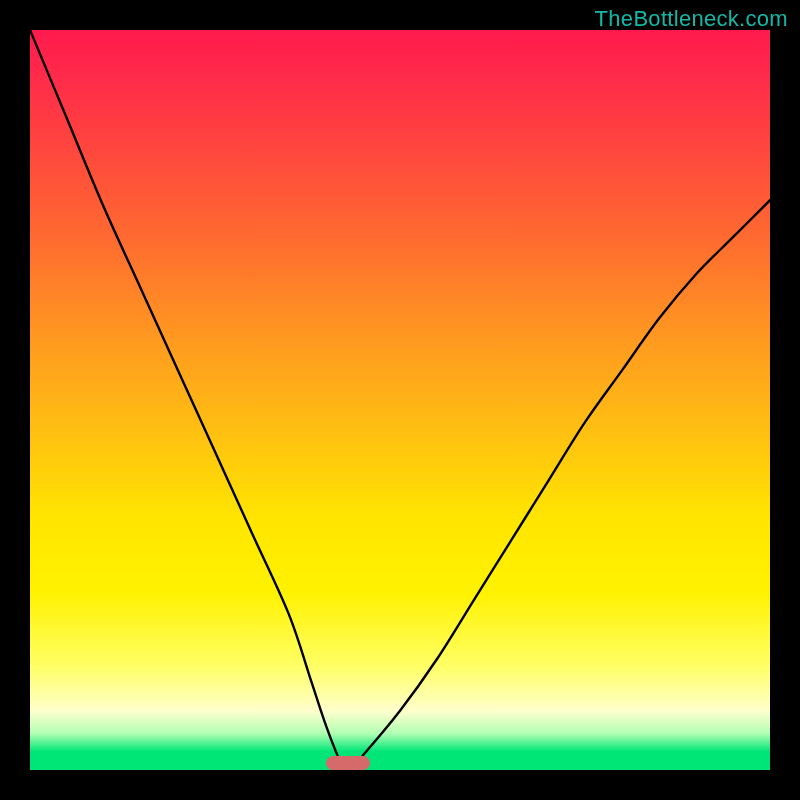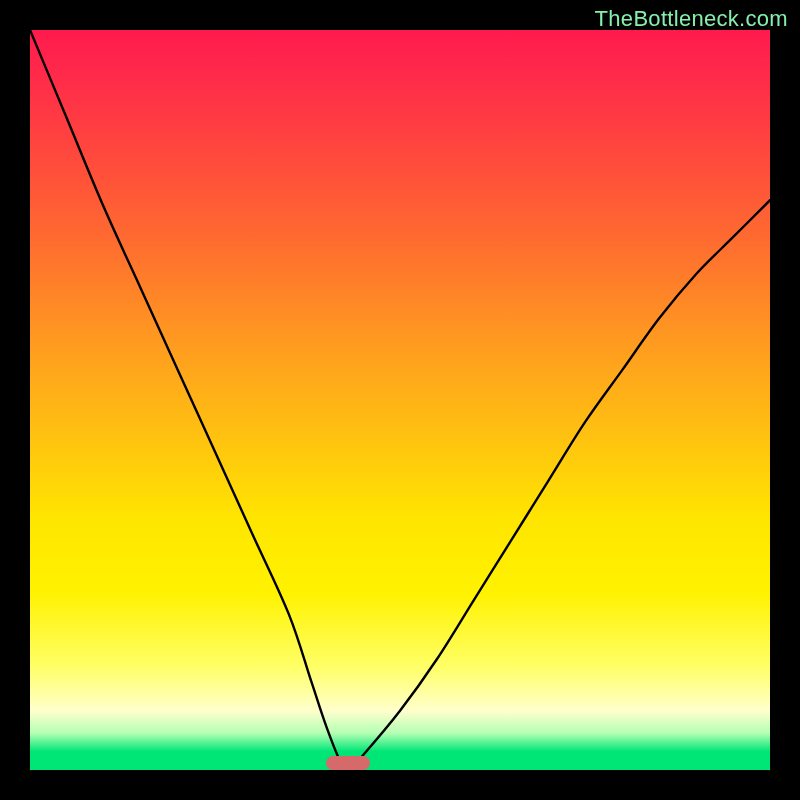--- a/index.html
+++ b/index.html
@@ -50,21 +50,21 @@
   .marker {
     position: absolute;
     height: 14px;
     border-radius: 7px;
     background: #d66a6a;
   }
   .watermark {
     position: absolute;
     top: 6px;
     right: 12px;
-    color: #86efac;
+    color: #14b8a6;
     font-size: 22px;
     letter-spacing: 0.3px;
     font-weight: 500;
   }
   svg.curve {
     position: absolute;
     left: 0;
     top: 0;
     width: 100%;
     height: 100%;

